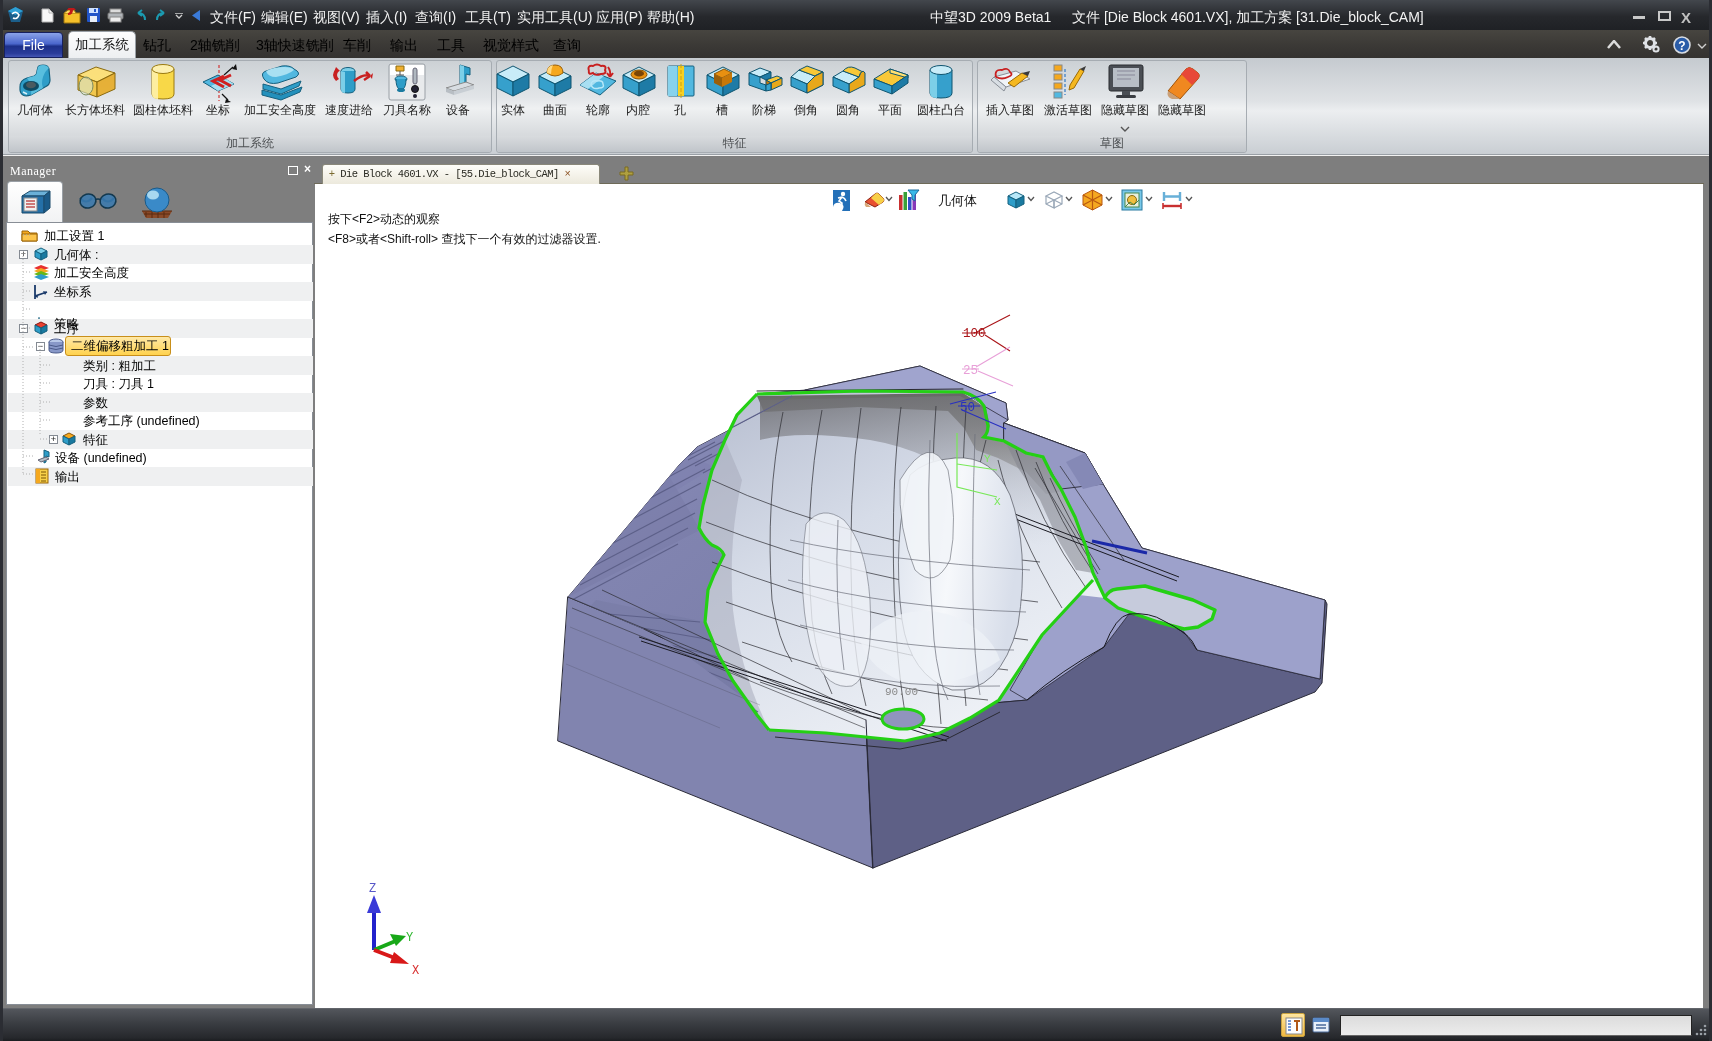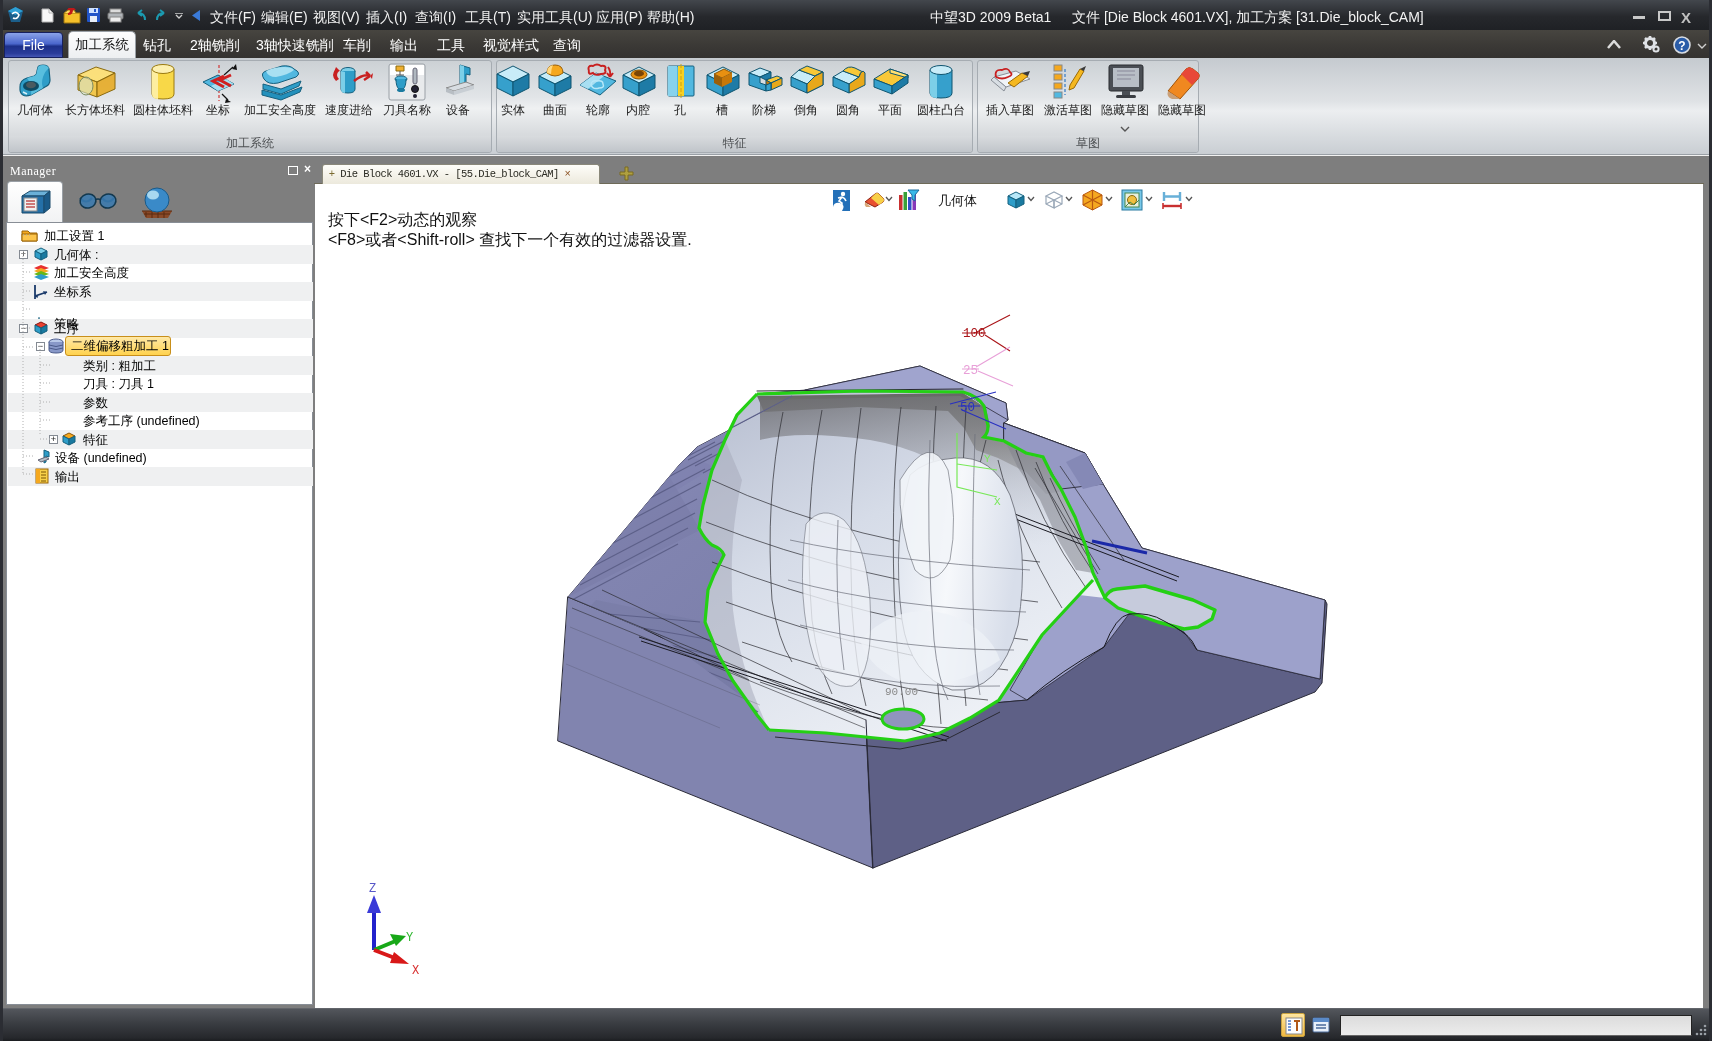--- a/index.html
+++ b/index.html
@@ -1,20 +1,20 @@
 <!DOCTYPE html>
 <html><head><meta charset="utf-8"><style>
 *{margin:0;padding:0;box-sizing:border-box}
 body{width:1712px;height:1041px;position:relative;overflow:hidden;font-family:"Liberation Sans",sans-serif;background:#7e7e7e}
 .abs{position:absolute}
 #titlebar{left:0;top:0;width:1712px;height:30px;background:linear-gradient(#43474d,#26282c 55%,#1f2125)}
 .menu{color:#f2f2f2;font-size:14px;position:absolute;top:9px}
 #winbtn div{position:absolute;top:0;color:#c0c0c0;font-size:13px;font-weight:bold}
 #tabrow{left:0;top:30px;width:1712px;height:28px;background:linear-gradient(#474540,#3a3835 60%,#343230)}
-.rtab{position:absolute;top:37px;color:#ffffff;font-size:14px;z-index:3}
+.rtab{position:absolute;top:37px;color:#000000;font-size:14px;z-index:3}
 #filebtn{position:fixed;left:4px;top:32px;width:59px;height:26px;border-radius:4px 4px 0 0;background:linear-gradient(#8aa2e8 0%,#4a66cc 45%,#1c2f88 55%,#2a3c9a 85%,#4456b4);border:1px solid #16205e;color:#fff;font-size:14px;text-align:center;line-height:24px;z-index:3}
 #seltab{position:fixed;left:68px;top:31px;width:68px;height:27px;border-radius:5px 5px 0 0;background:linear-gradient(#fdfdfd,#edeff1);border:1px solid #9aa0a6;border-bottom:none;color:#111;font-size:13.5px;text-align:center;line-height:26px;z-index:3}
 #ribbon{left:0;top:58px;width:1712px;height:97px;background:linear-gradient(#c5cacf,#dfe2e5 45%,#eceef0 55%,#c9ced3);border-bottom:1px solid #9aa0a6}
 .grp{position:absolute;top:2px;height:93px;border:1px solid #a6acb2;border-radius:3px;background:linear-gradient(#ccd1d5,#e2e5e8 40%,#eff1f2 52%,#d8dbde 80%,#cdd1d5)}
 .gl{position:absolute;bottom:0;left:0;right:0;height:16px;border-radius:0 0 3px 3px;background:linear-gradient(#d8dbde,#c0c5ca);color:#4c4f52;font-size:12px;text-align:center;line-height:15px}
 .ric{position:absolute;top:5px}
 .ilab{position:absolute;top:44px;font-size:12px;color:#1a1a1a;white-space:nowrap;transform:translateX(-50%)}
 #mainbg{left:0;top:155px;width:1712px;height:853px;background:#7e7e7e;border-top:1px solid #f2f2f2}
 #manager{left:6px;top:162px;width:307px;height:843px}
 #mtitle{color:#fff;font-family:Liberation Serif, serif;font-size:12px;position:absolute;left:4px;top:2px;letter-spacing:0.5px}
@@ -24,21 +24,21 @@
 .trow{position:absolute;left:1px;width:305px;height:19px;font-size:12.5px;color:#000;white-space:nowrap}
 .trow.alt{background:#eff0f1}
 .trow span.t{position:absolute;top:2px}
 .texp{position:absolute;top:5px;width:9px;height:9px;border:1px solid #848a92;background:#fff;font-size:9px;line-height:7px;text-align:center;color:#222}
 .ticon{position:absolute;top:1px}
 #hl{position:absolute;left:57px;top:-1px;width:106px;height:20px;background:linear-gradient(#ffe9a8,#ffd24e);border:1px solid #c88f1a;border-radius:3px;z-index:1}
 .trow span.t{z-index:2}
 #viewport{left:315px;top:184px;width:1388px;height:824px;background:#fff}
 #vtabbar{left:314px;top:156px;width:1390px;height:28px;background:#7e7e7e;border-bottom:1px solid #6e6a58}
 #vtab{position:absolute;left:8px;top:8px;width:278px;height:20px;white-space:nowrap;overflow:hidden;background:linear-gradient(#fefdf9,#ece9dc);border:1px solid #8a887a;border-bottom:none;border-radius:3px 3px 0 0;font-family:"Liberation Mono",monospace;font-size:10.5px;letter-spacing:-0.55px;color:#2a2a22;line-height:18px}
-#hint{position:absolute;left:13px;top:26px;font-size:16px;color:#111;line-height:19.5px}
+#hint{position:absolute;left:13px;top:26px;font-size:12px;color:#111;line-height:19.5px}
 #mm{position:absolute;left:3px;top:850px;font-family:"Liberation Mono",monospace;font-size:15px;color:#333}
 #statusbar{left:0;top:1008px;width:1712px;height:33px;background:linear-gradient(#53565c,#3a3d42 45%,#26282c 90%,#1b1d20);border-top:1px solid #62656b}
 #sfield{position:absolute;left:1340px;top:6px;width:352px;height:21px;background:linear-gradient(#dcdcdc,#ececec);border:1px solid #222;border-bottom-color:#666}
 #sbtn1{position:absolute;left:1281px;top:4px;width:24px;height:24px;background:linear-gradient(#ffe6a0,#f0b840);border:1px solid #caa340;border-radius:2px}
 #sbtn2{position:absolute;left:1309px;top:4px;width:24px;height:24px}
 .vt{position:absolute;font-size:13px;color:#111}
 </style></head><body>
 <div class="abs" style="left:0;top:0;width:3px;height:1041px;background:#2b2d33;z-index:50"></div>
 <div class="abs" style="left:1709px;top:0;width:3px;height:1041px;background:#2b2d33;z-index:50"></div>
 <div class="abs" id="titlebar">
@@ -125,21 +125,21 @@
 <span class="rtab" style="left:437px">工具</span>
 <span class="rtab" style="left:483px">视觉样式</span>
 <span class="rtab" style="left:553px">查询</span>
 <div class="abs" id="ribbon">
 <div class="grp" style="left:8px;width:484px">
       <div class="gl">加工系统</div>
     </div>
 <div class="grp" style="left:496px;width:477px">
       <div class="gl">特征</div>
     </div>
-<div class="grp" style="left:977px;width:222px">
+<div class="grp" style="left:977px;width:270px">
       <div class="gl">草图</div>
     </div>
 <div id="ribicons">
 <svg class="ric" style="left:17px" width="37" height="37" viewBox="0 0 37 37">
         <path d="M21 4 Q22 2 26 2 Q31 2 32 6 L33 17 Q33 22 28 24 L14 32 Q4 35 3 27 L3 24 Q3 17 10 15 L17 13 Q20 12 20 8 Z" fill="#2e9dc8" stroke="#15607e" stroke-width="1.2"></path>
         <path d="M21 4 Q22 2 26 2 Q30 2 32 5 Q28 8 26 14 Q24 20 26 25 L14 32 Q15 24 13 20 Q11 16 10 15 L17 13 Q20 12 20 8 Z" fill="#58bede"></path>
         <ellipse cx="14" cy="23" rx="8" ry="5" fill="#0f4a62"></ellipse>
         <ellipse cx="14" cy="22" rx="5" ry="3.2" fill="#4a5a60"></ellipse>
         <path d="M6 29 L10 31" stroke="#d8f0f8" stroke-width="1.5"></path>
       </svg>

